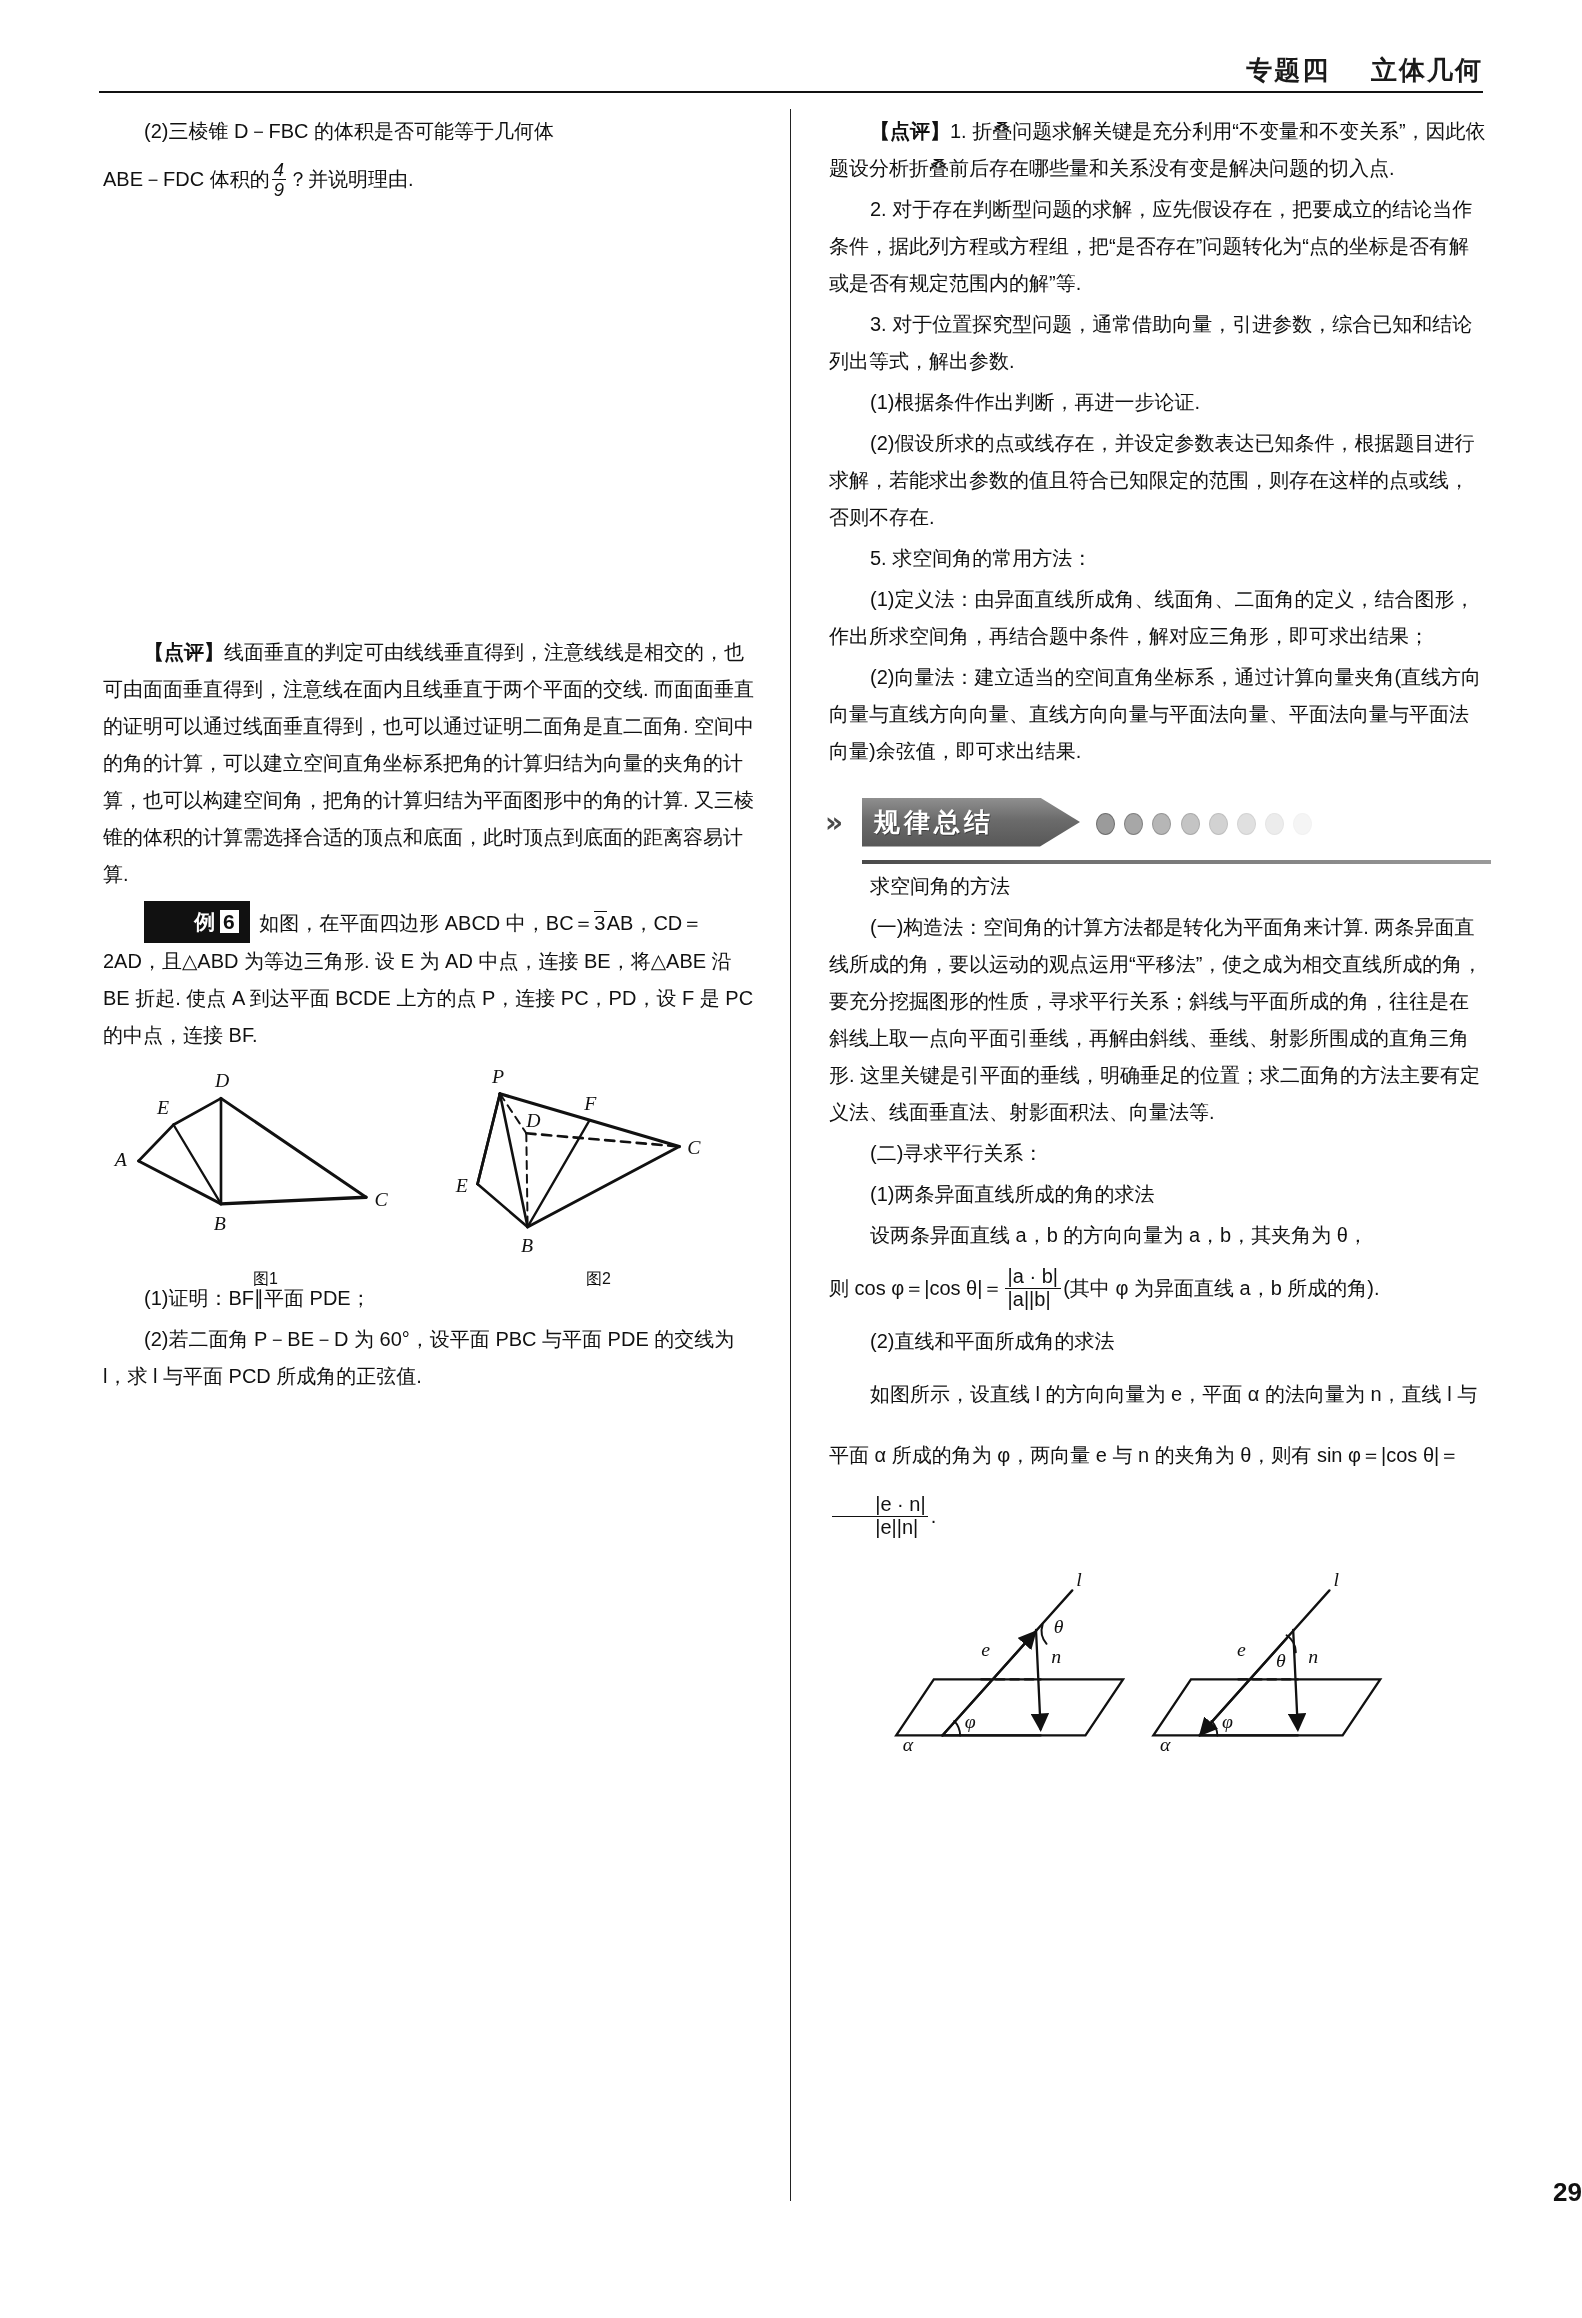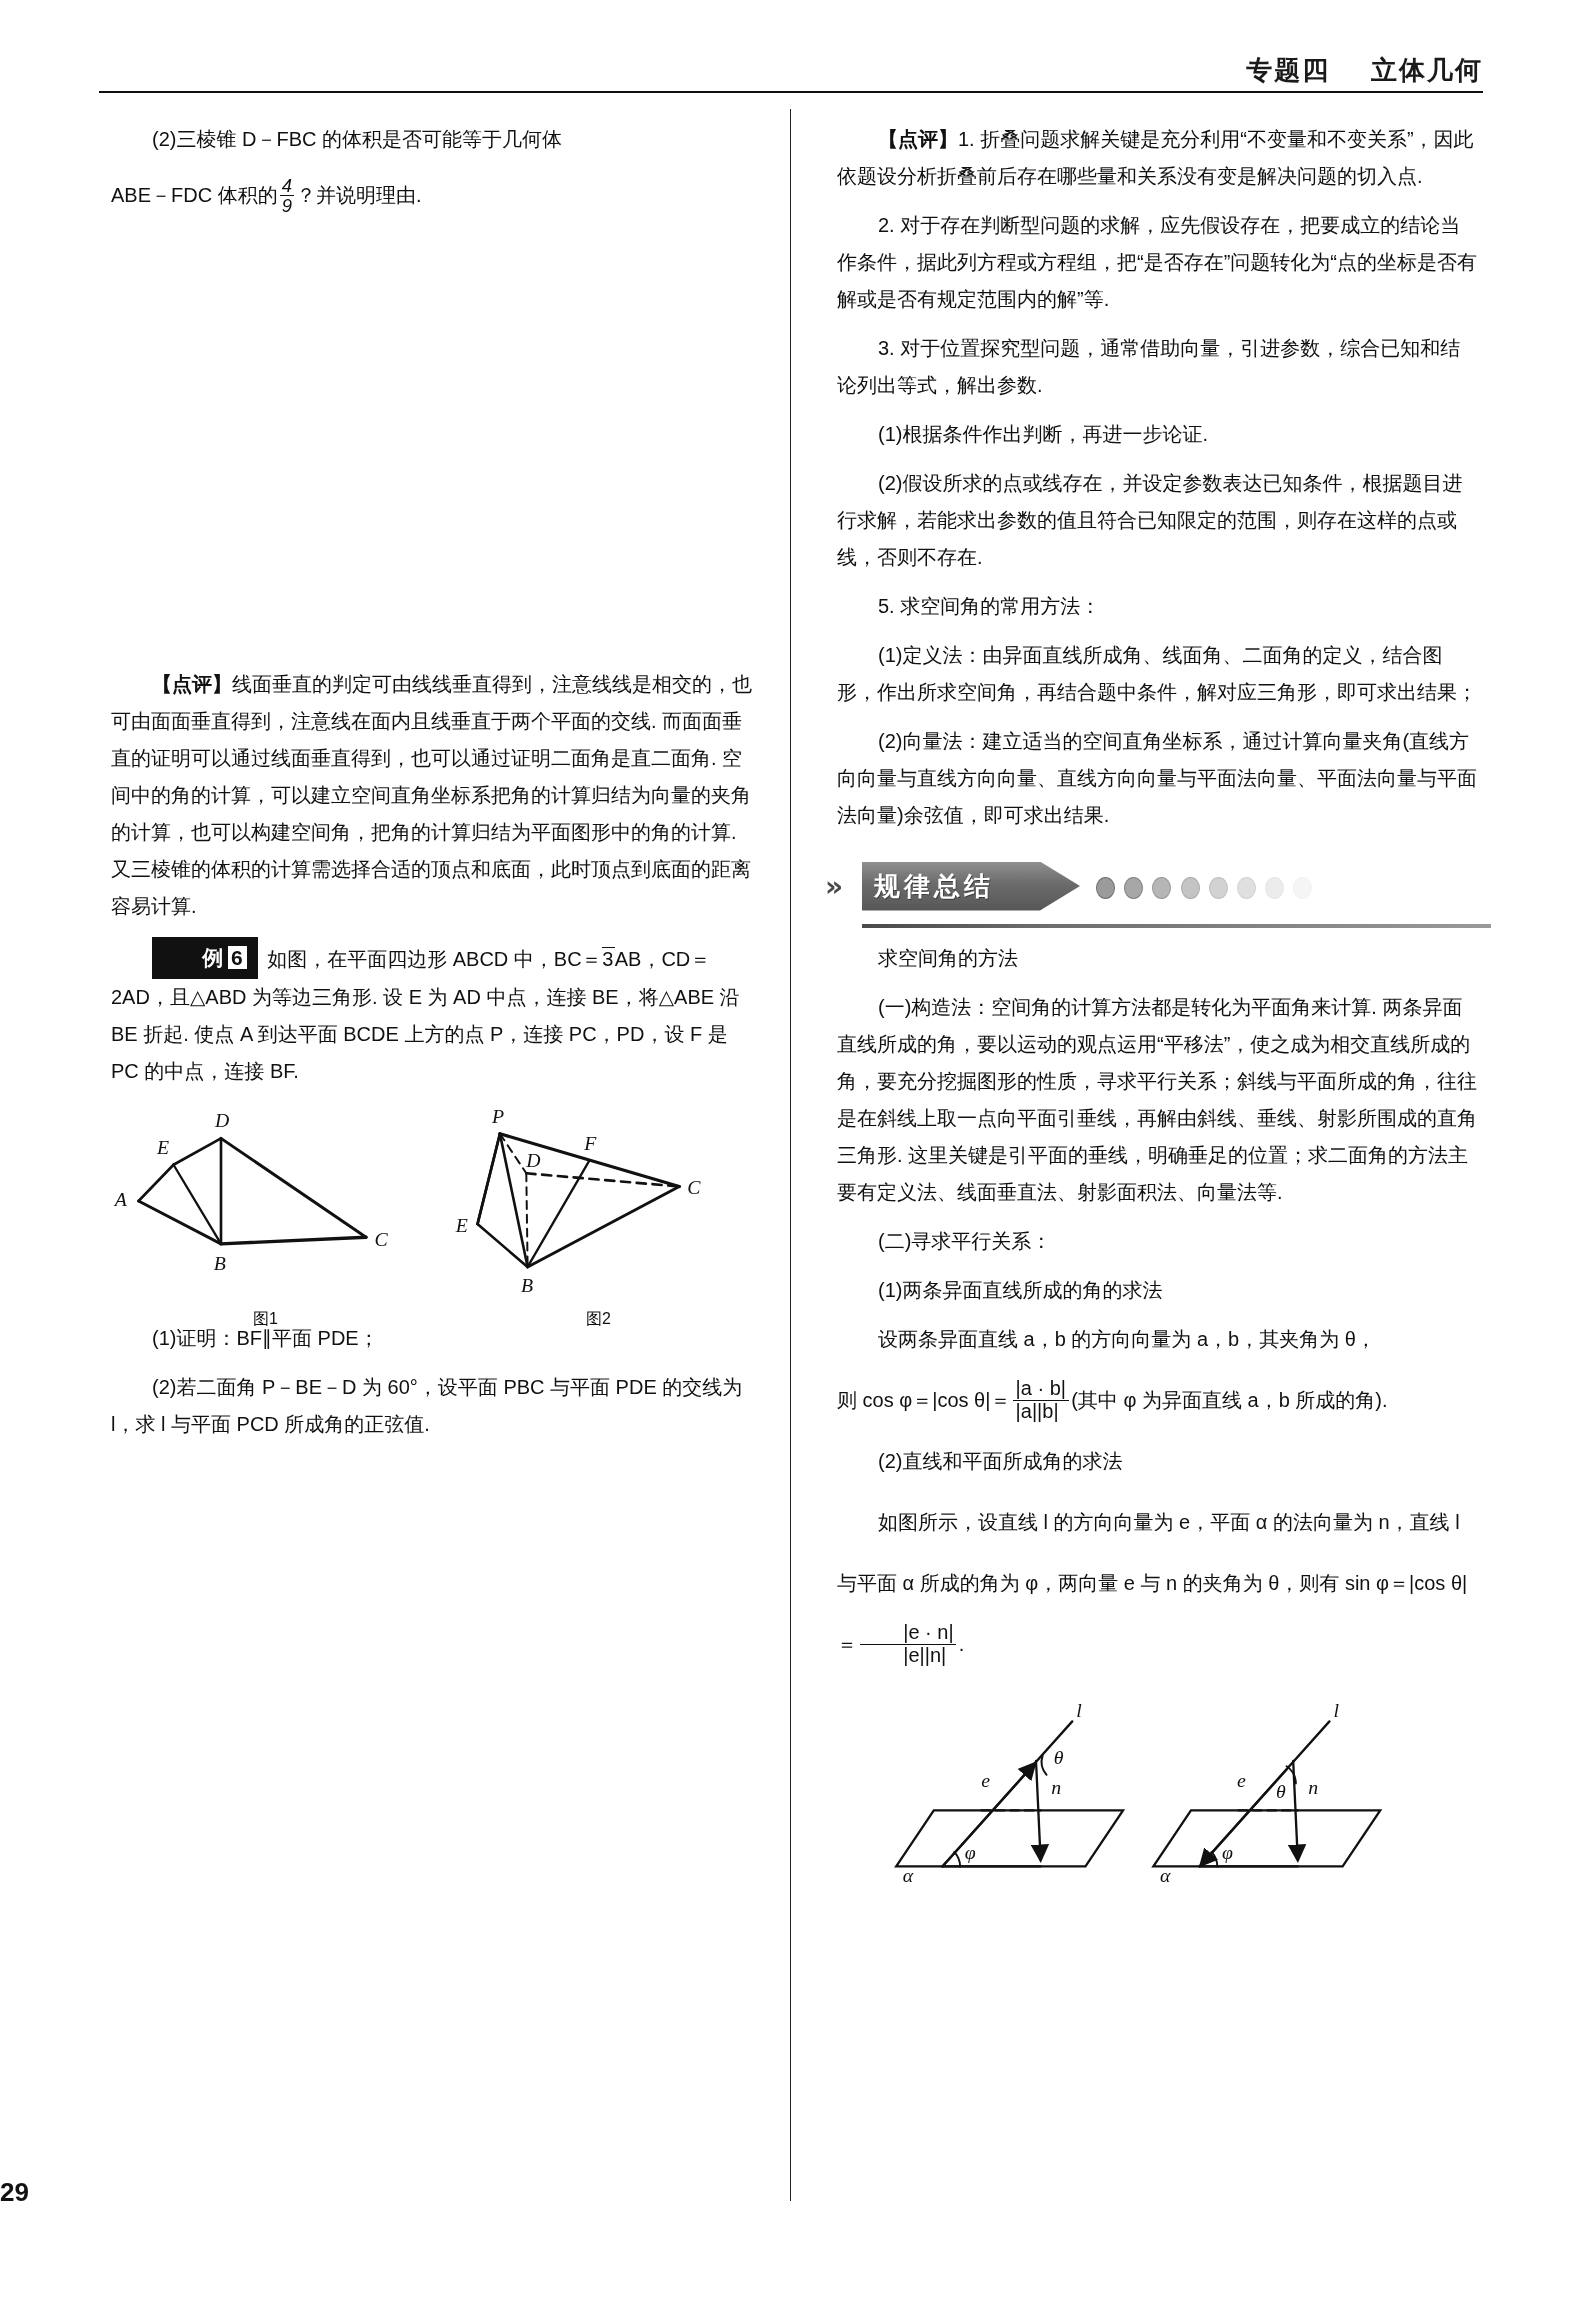--- a/index.html
+++ b/index.html
@@ -34,21 +34,21 @@
     font-size:20px;
     line-height:37px;
   }
   .col-left  { left:99px;  }
   .col-right { left:825px; }
   .vrule {
     position:absolute; left:790px; top:109px;
     width:1.3px; height:2092px; background:#222;
   }
 
-  p { margin:12px; }
+  p { margin:4px; }
   .para      { text-indent:41px; }
   .para-flat { text-indent:0; }
   .zh { font-family:"Liberation Sans","DejaVu Sans",sans-serif; font-size:20px; }
   .tag { font-weight:bold; font-family:"Liberation Sans","DejaVu Sans",sans-serif; }
 
   
   .frac {
     display:inline-block; vertical-align:-0.55em;
     text-align:center; font-style:italic; line-height:1.05;
     margin:0 2px; font-size:0.92em;
@@ -112,21 +112,21 @@
   .banner .baseline {
     position:absolute; left:37px; right:0; bottom:0;
     height:4px;
     background:linear-gradient(90deg,#4a4a4a 0%,#6e6e6e 30%,#9a9a9a 100%);
   }
 
   
   svg { display:block; }
   .pagenum {
     position:absolute; left:0; right:0; top:2177px;
-    text-align:left;
+    text-align:right;
     font-family:"Liberation Sans","DejaVu Sans",sans-serif;
     font-size:26px; font-weight:bold;
   }
 </style>
 </head>
 <body>
 
 <div class="page">
 
   <div class="hdr">

